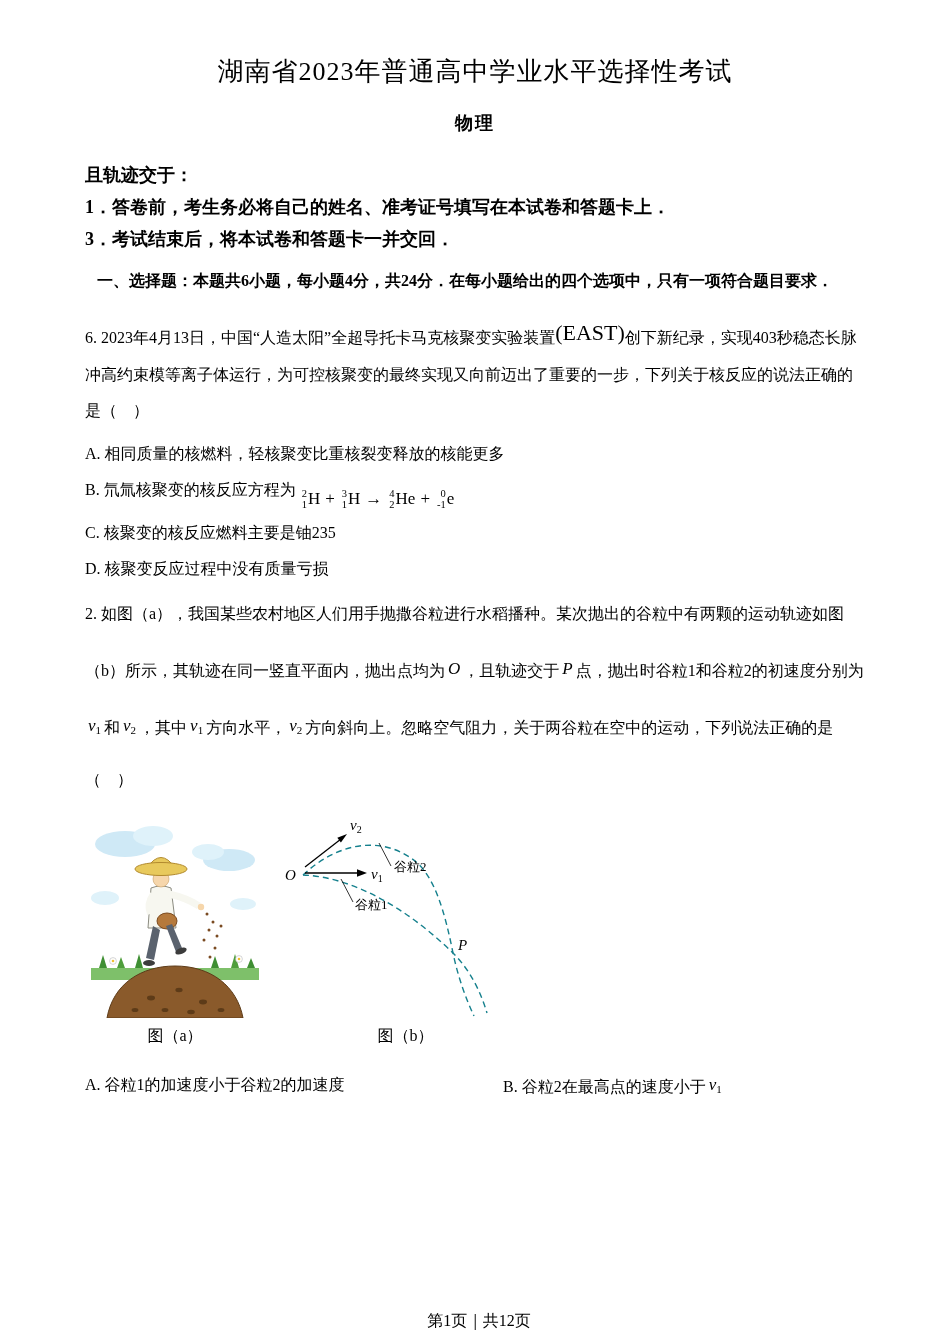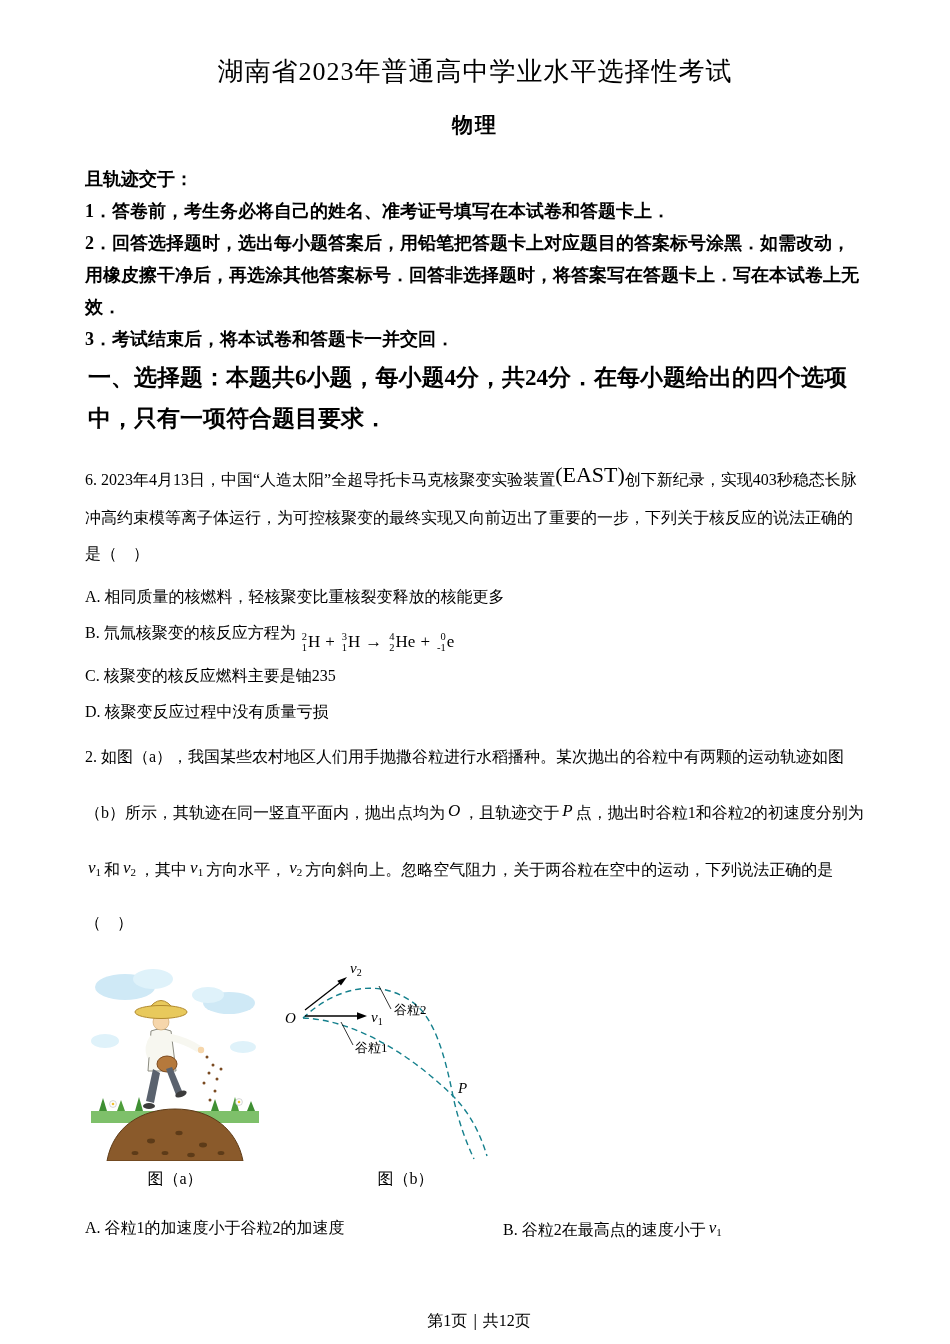--- a/index.html
+++ b/index.html
@@ -6,25 +6,25 @@
   html, body { margin: 0; padding: 0; }
   body {
     width: 950px; height: 1344px;
     background: #ffffff; color: #000;
     font-family: "Liberation Serif", serif;
     overflow: hidden; position: relative;
   }
   .page { padding: 54px 85px 0 85px; }
 
   .doc-title { font-size: 26px; font-weight: normal; text-align: center; margin: 0; letter-spacing: 1px; }
-  .doc-subject { font-size: 21px; font-weight: bold; text-align: center; margin: 22px 0 12px; letter-spacing: 2px; }
+  .doc-subject { font-size: 18px; font-weight: bold; text-align: center; margin: 22px 0 12px; letter-spacing: 2px; }
 
   .notice { margin-top: 24px; font-size: 18px; font-weight: bold; line-height: 1.78; }
   .notice p { margin: 0; }
-  .section-heading { font-size: 23px; font-weight: bold; line-height: 1.78; margin: 3px; }
+  .section-heading { font-size: 16px; font-weight: bold; line-height: 1.78; margin: 12px; }
 
   .qstem { font-size: 16px; line-height: 2.25; margin: 10px 0 0; }
   .east { font-size: 22px; vertical-align: 3px; }
 
   .option { font-size: 16px; margin: 15px 0 0; }
 
   .mvar { font-style: italic; font-size: 17px; vertical-align: 2px; padding: 0 3px; }
   .mvar sub { font-style: normal; font-size: 11px; vertical-align: -3px; }
 
   .q2stem { font-size: 16px; line-height: 3.3; margin: 8px 0 0; }
@@ -54,21 +54,20 @@
 <body>
 
 <div class="page">
 
   <h1 class="doc-title">湖南省2023年普通高中学业水平选择性考试</h1>
   <h2 class="doc-subject">物理</h2>
 
   <div class="notice">
     <p>且轨迹交于：</p>
     <p>1．答卷前，考生务必将自己的姓名、准考证号填写在本试卷和答题卡上．</p>
-    <p>2．回答选择题时，选出每小题答案后，用铅笔把答题卡上对应题目的答案标号涂黑．如需改动，用橡皮擦干净后，再选涂其他答案标号．回答非选择题时，将答案写在答题卡上．写在本试卷上无效．</p>
     <p>3．考试结束后，将本试卷和答题卡一并交回．</p>
   </div>
 
   <p class="section-heading">一、选择题：本题共6小题，每小题4分，共24分．在每小题给出的四个选项中，只有一项符合题目要求．</p>
 
   <div>
     <p class="qstem"><span>6. 2023年4月13日，中国“人造太阳”全超导托卡马克核聚变实验装置</span><span class="east">(EAST)</span><span>创下新纪录，实现403秒稳态长脉冲高约束模等离子体运行，为可控核聚变的最终实现又向前迈出了重要的一步，下列关于核反应的说法正确的是（　）</span></p>
     <p class="option">A. 相同质量的核燃料，轻核聚变比重核裂变释放的核能更多</p>
     <p class="option"><span>B. 氘氚核聚变的核反应方程为</span><span class="formula">
           <span class="nuclide">

